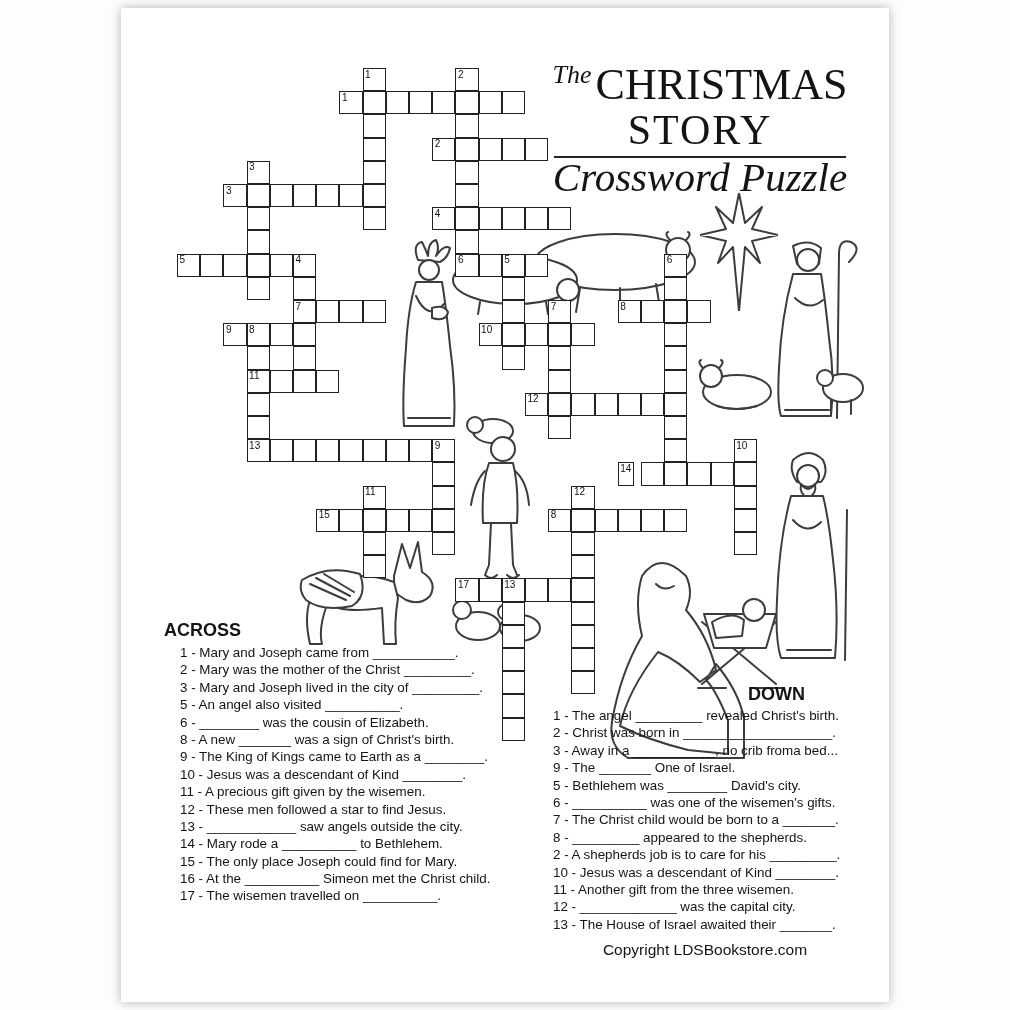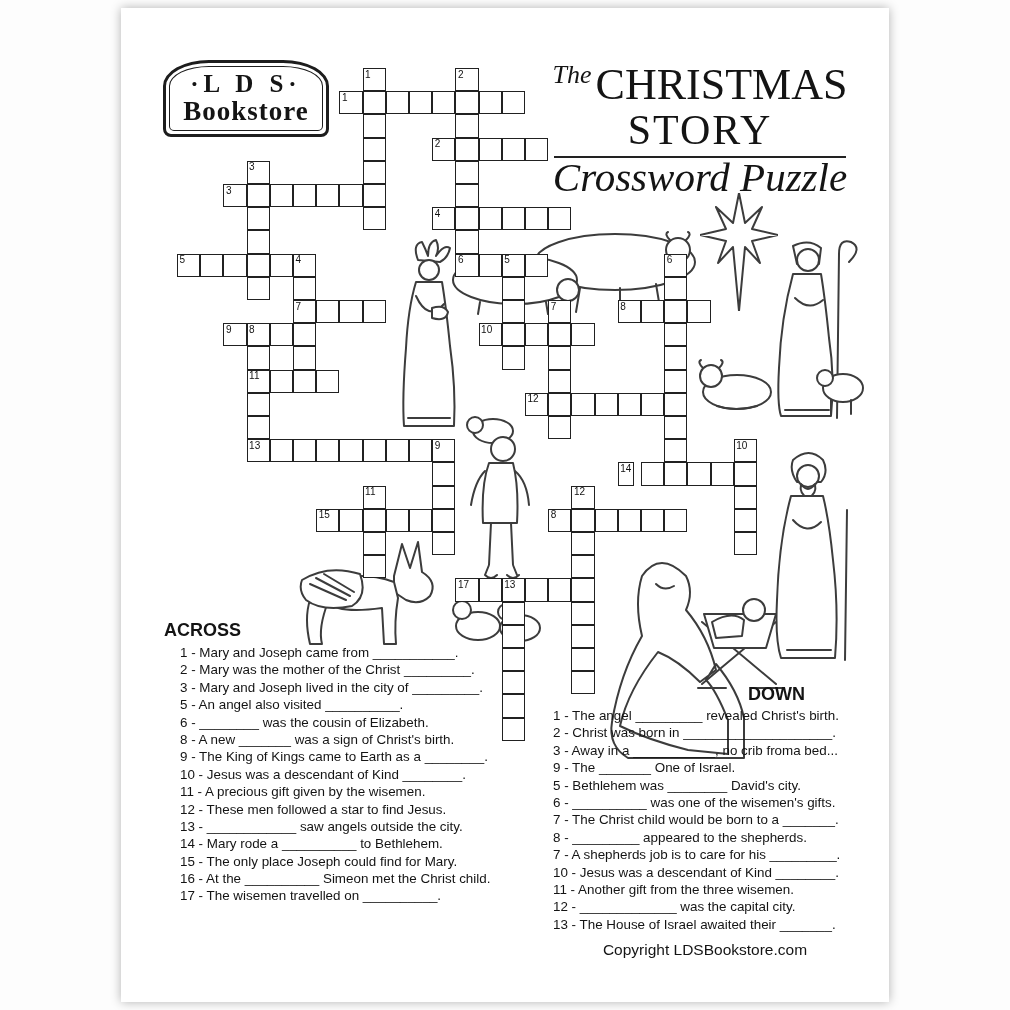--- a/index.html
+++ b/index.html
@@ -39,26 +39,20 @@
   .figure svg{display:block;}
   .ln{fill:none;stroke:#3c3c3c;stroke-width:2;stroke-linecap:round;stroke-linejoin:round;}
   .lnf{fill:#ffffff;stroke:#3c3c3c;stroke-width:2;stroke-linejoin:round;}
 </style>
 </head>
 <body>
 
 <div id="canvas">
   <div id="sheet"></div>
 
-  <div class="logo-box">
-    <div class="logo-inner">
-      <div class="logo-lds">·L D S·</div>
-      <div class="logo-bookstore">Bookstore</div>
-    </div>
-  </div>
 
   <div class="title-block">
     <div class="title-line1"><span class="title-the">The</span><span>CHRISTMAS</span></div>
     <div class="title-story">STORY</div>
     <hr class="title-divider">
     <div class="title-sub">Crossword Puzzle</div>
   </div>
 
   <div class="figure" style="left:388px;top:238px">
     <svg width="80" height="195" viewBox="0 0 80 195">
@@ -396,21 +390,21 @@
   <div class="clue-heading" id="down-head">DOWN</div>
   <div class="clue-list" id="down-list">
       <div class="clue">1 - The angel _________ revealed Christ's birth.</div>
       <div class="clue">2 - Christ was born in ____________________.</div>
       <div class="clue">3 - Away in a ___________, no crib froma bed...</div>
       <div class="clue">9 - The _______ One of Israel.</div>
       <div class="clue">5 - Bethlehem was ________ David's city.</div>
       <div class="clue">6 - __________ was one of the wisemen's gifts.</div>
       <div class="clue">7 - The Christ child would be born to a _______.</div>
       <div class="clue">8 - _________ appeared to the shepherds.</div>
-      <div class="clue">7 - A shepherds job is to care for his _________.</div>
+      <div class="clue">2 - A shepherds job is to care for his _________.</div>
       <div class="clue">10 - Jesus was a descendant of Kind ________.</div>
       <div class="clue">11 - Another gift from the three wisemen.</div>
       <div class="clue">12 - _____________ was the capital city.</div>
       <div class="clue">13 - The House of Israel awaited their _______.</div>
     </div>
 
   <div class="copyright">Copyright LDSBookstore.com</div>
 </div>
 
 </body></html>

